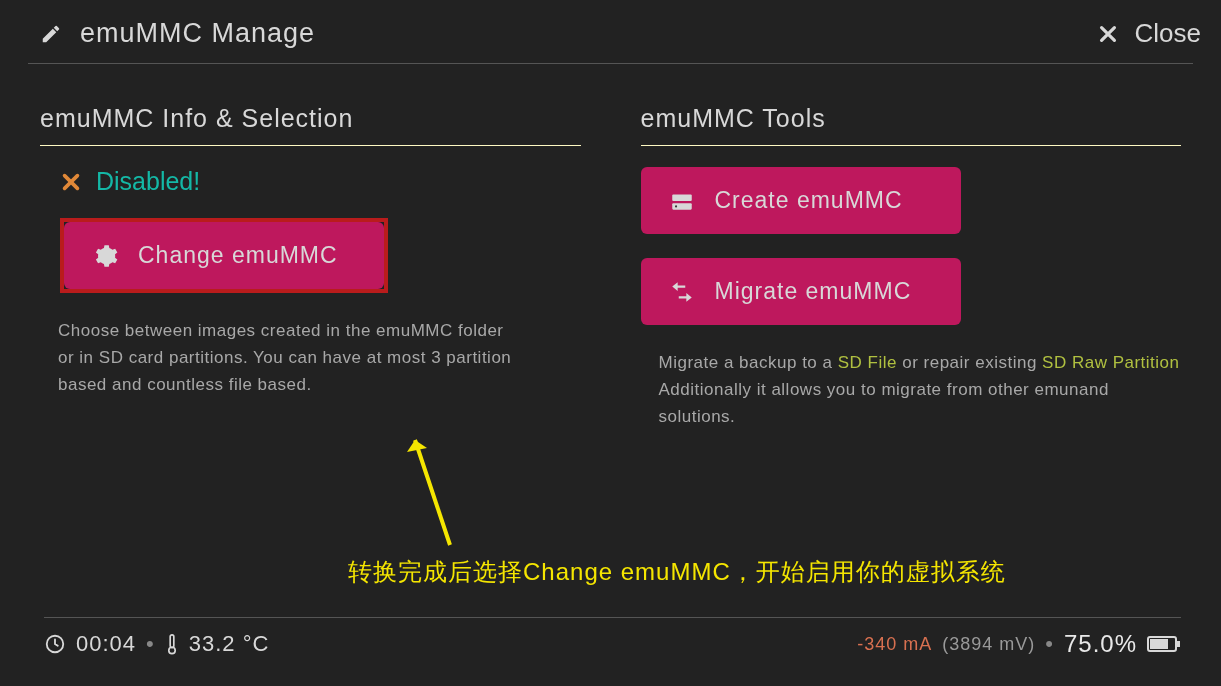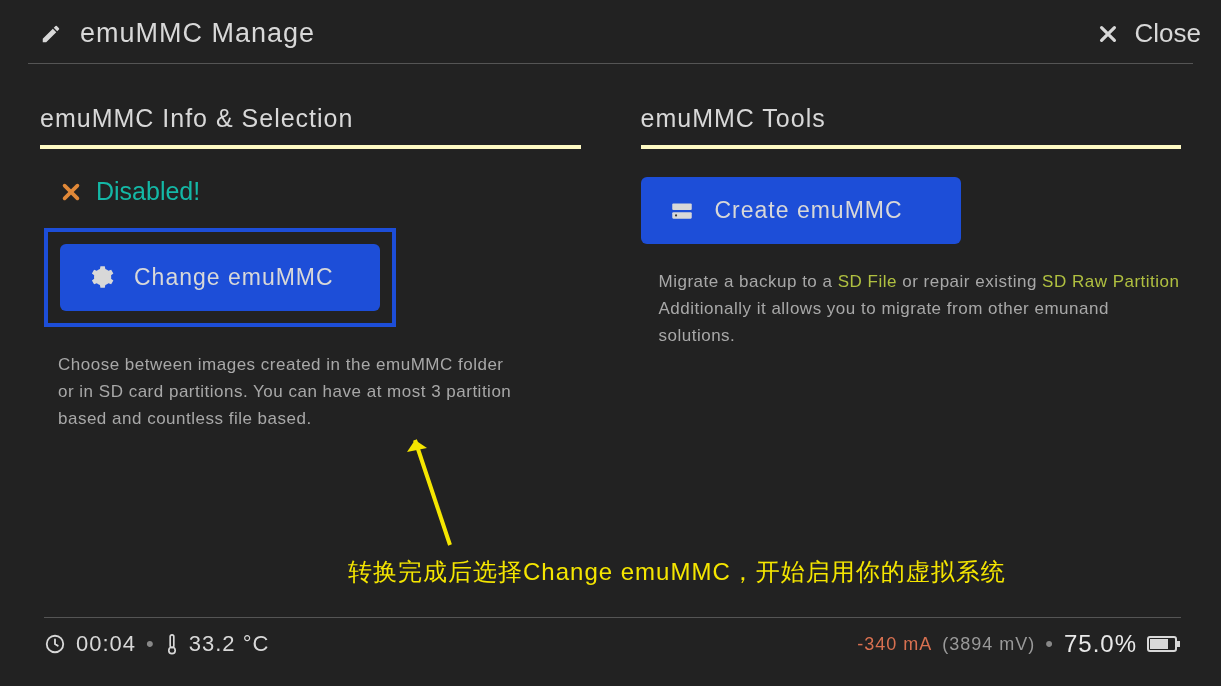--- a/index.html
+++ b/index.html
@@ -47,59 +47,59 @@
     gap: 60px;
   }
   .column {
     flex: 1;
   }
   .section-title {
     font-size: 25px;
     color: #d8d8d8;
     letter-spacing: 1px;
     padding-bottom: 12px;
-    border-bottom: 4px solid #fef9c3;
-    margin-bottom: 28px;
+    border-bottom: 1px solid #fef9c3;
+    margin-bottom: 21px;
   }
   .status-row {
     display: flex;
     align-items: center;
     gap: 14px;
     margin-bottom: 22px;
     margin-left: 20px;
   }
   .status-text {
     font-size: 25px;
     color: #14b8a6;
   }
   .status-desc {
     font-size: 17px;
     color: #a8a8a8;
     margin-left: 20px;
     margin-bottom: 80px;
     letter-spacing: 0.5px;
   }
   .btn {
-    background: #1d4ed8;
+    background: #be185d;
     border-radius: 6px;
     display: flex;
-    align-items: flex-start;
+    align-items: flex-end;
     gap: 20px;
     padding: 20px 28px;
     font-size: 23px;
     color: #d8d8d8;
     cursor: pointer;
     width: 320px;
     letter-spacing: 1px;
   }
   .btn-highlight {
-    border: 4px solid #1d4ed8;
-    padding: 12px;
+    border: 4px solid #b91c1c;
+    padding: 0;
     width: fit-content;
-    margin-left: 4px;
+    margin-left: 20px;
     margin-bottom: 24px;
   }
   .btn-plain-wrap {
     margin-bottom: 24px;
   }
   .desc {
     font-size: 17px;
     color: #a8a8a8;
     line-height: 1.6;
     letter-spacing: 0.5px;
@@ -234,20 +234,30 @@
           <svg width="26" height="26" viewBox="0 0 24 24">
               <rect x="3" y="6" width="18" height="6" rx="1" fill="#d8d8d8"></rect>
               <rect x="3" y="14" width="18" height="6" rx="1" fill="#d8d8d8"></rect>
               <circle cx="6.5" cy="17" r="1" fill="#3a3a3a"></circle>
             </svg>
         </span>
         <span>Create emuMMC</span>
       </div>
     </div>
 
+    <div class="btn-plain-wrap">
+      <div class="btn">
+        <span>
+          <svg width="26" height="26" viewBox="0 0 24 24">
+              <path fill="#d8d8d8" d="M3 7l5-4v3h7v2H8v3L3 7zm18 10l-5 4v-3H9v-2h7v-3l5 4z"></path>
+            </svg>
+        </span>
+        <span>Migrate emuMMC</span>
+      </div>
+    </div>
     <div class="desc">
       <span>Migrate a backup to a </span><span class="hl">SD File</span><span> or repair existing </span><span class="hl">SD Raw Partition</span><br>
       <span>Additionally it allows you to migrate from other emunand</span><br>
       <span>solutions.</span>
     </div>
   </div>
 </div>
 
 <svg class="arrow" width="60" height="130">
   <line x1="45" y1="115" x2="10" y2="10" stroke="#f5e600" stroke-width="4"></line>

